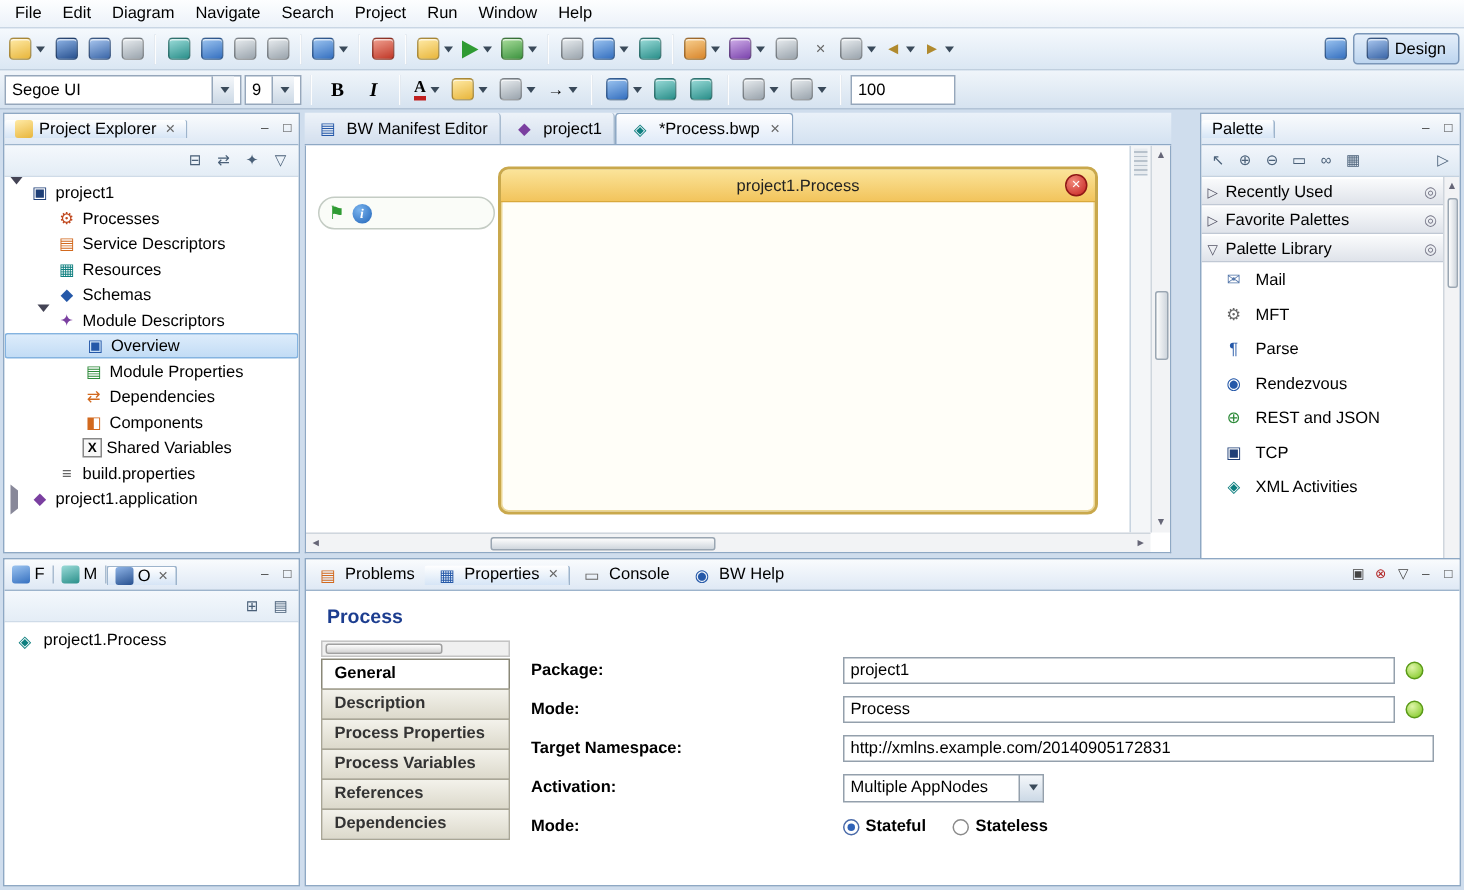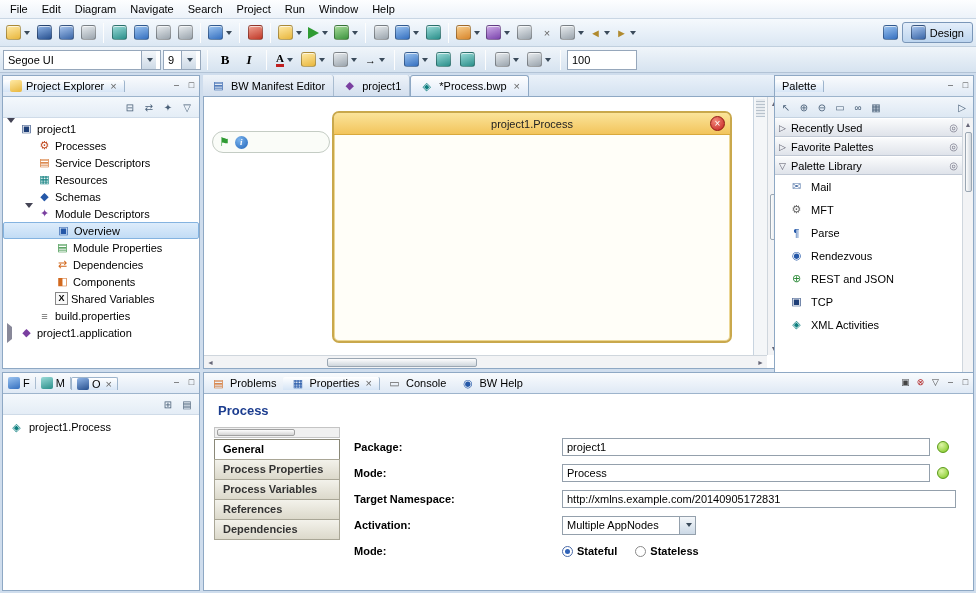--- a/index.html
+++ b/index.html
@@ -38,21 +38,21 @@
   .acolor{border-bottom:3px solid #c02020;line-height:11px;font-weight:bold;font-family:"Liberation Serif",serif}
   #design-btn{display:flex;align-items:center;gap:4px;padding:2px 8px;border:1px solid #7a96b8;border-radius:3px;background:linear-gradient(#e4eefa,#bdd5ef);font-size:11px}
   .spacer{flex:1}
 
   
   #main{position:absolute;top:73px;left:0;right:0;bottom:0}
   .panel{position:absolute;background:#fff;border:1px solid #8ea8c4;display:flex;flex-direction:column;overflow:hidden}
   #project-explorer{left:2px;top:2px;width:198px;height:294px}
   #outline-panel{left:2px;top:299px;width:198px;bottom:2px}
   #editor-panel{left:203px;top:2px;width:578px;height:294px;border:none;background:transparent}
-  #palette-panel{left:774px;top:2px;right:2px;height:379px}
+  #palette-panel{left:800px;top:2px;right:2px;height:379px}
   #properties-panel{left:203px;top:299px;right:2px;bottom:2px}
 
   .vtabbar{height:21px;display:flex;align-items:center;background:linear-gradient(#f9fbfd,#dfe9f5);border-bottom:1px solid #9db4cc;flex:0 0 21px}
   .vtab{display:flex;align-items:center;gap:4px;padding:0 7px;font-size:11px;white-space:nowrap}
   .vtab.active{background:linear-gradient(#ffffff,#d6e5f6);border-right:1px solid #9db4cc;border-radius:2px 2px 0 0}
   .winbtn{width:15px;height:14px;font-size:9px;line-height:13px;text-align:center;color:#444;align-self:center}
   .closex{color:#666;font-size:11px;margin-left:2px}
 
   .local-toolbar{height:21px;display:flex;align-items:center;justify-content:flex-end;gap:3px;background:linear-gradient(#f4f8fc,#e4edf6);border-bottom:1px solid #cfdbe8;padding:0 4px;flex:0 0 21px}
   .mini-ic{width:16px;height:16px;display:flex;align-items:center;justify-content:center;font-size:10px;color:#4a6078;border:1px solid transparent;border-radius:2px}
@@ -576,20 +576,21 @@
         <span class="winbtn">□</span>
       </div>
       <div id="properties-body">
         <div id="prop-title">Process</div>
 
         <div id="side-tabs">
           <div class="htrack">
               <span class="hthumb2"></span>
             </div>
           <div class="side-tab active">General</div>
+          <div class="side-tab">Description</div>
           <div class="side-tab">Process Properties</div>
           <div class="side-tab">Process Variables</div>
           <div class="side-tab">References</div>
           <div class="side-tab">Dependencies</div>
         </div>
 
         <div id="prop-form">
           <div class="frow">
             <span class="flabel">Package:</span>
             <input class="finput w-std" value="project1" style="">

